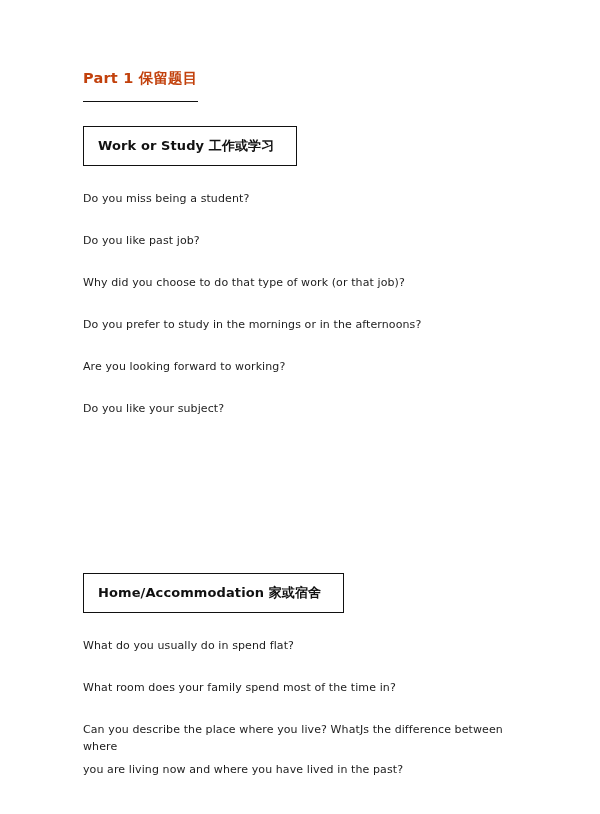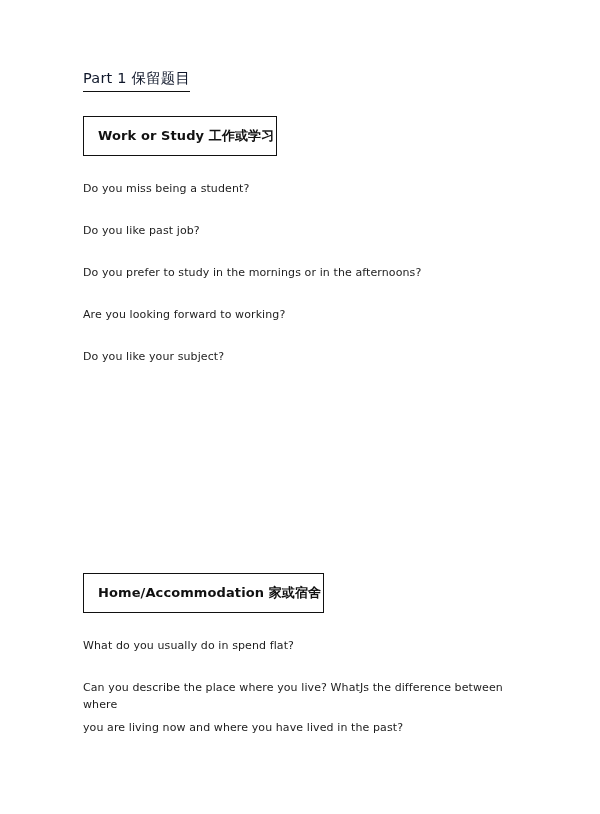--- a/index.html
+++ b/index.html
@@ -23,35 +23,35 @@
     box-sizing: border-box;
   }
   .content {
     position: absolute;
     left: 83px;
     top: 68px;
     width: 460px;
   }
   .part-title {
     font-size: 14.5px;
-    font-weight: normal;
+    font-weight: bold;
     letter-spacing: 0.2px;
-    color: #0f172a;
+    color: #c2410c;
     border-bottom: 1.6px solid #111111;
     display: inline-block;
-    padding-bottom: 3px;
+    padding-bottom: 13px;
     margin: 0;
   }
   .section {
     margin-top: 0;
   }
   .section-header {
     display: inline-block;
     border: 1.4px solid #111111;
-    padding: 10px 2px 10px 14px;
+    padding: 10px 22px 10px 14px;
     font-size: 13px;
     font-weight: bold;
     color: #111111;
     letter-spacing: 0.1px;
     box-sizing: border-box;
   }
   .section-1 .section-header {
     margin-top: 24px;
     min-width: 175px;
   }
@@ -96,30 +96,32 @@
 <div class="page">
   <div class="content">
 
     <div class="part-title">Part 1 保留题目</div>
 
     <div class="section section-1">
       <div class="section-header">Work or Study  工作或学习</div>
       <div class="questions">
         <p class="question">Do you miss being a student?</p>
         <p class="question">Do you like past job?</p>
+        <p class="question">Why did you choose to do that type of work (or that job)?</p>
         <p class="question">Do you prefer to study in the mornings or in the afternoons?</p>
         <p class="question">Are you looking forward to working?</p>
         <p class="question">Do you like your subject?</p>
       </div>
     </div>
 
     <div class="section section-2">
       <div class="section-header">Home/Accommodation  家或宿舍</div>
       <div class="questions">
         <p class="question">What do you usually do in spend flat?</p>
+        <p class="question">What room does your family spend most of the time in?</p>
         <div class="question wrap">
           <span class="q-wrap-line">Can you describe the place where you live? WhatJs the difference between where</span>
           <span class="q-wrap-line">you are living now and where you have lived in the past?</span>
         </div>
       </div>
     </div>
 
   </div>
 </div>
 

